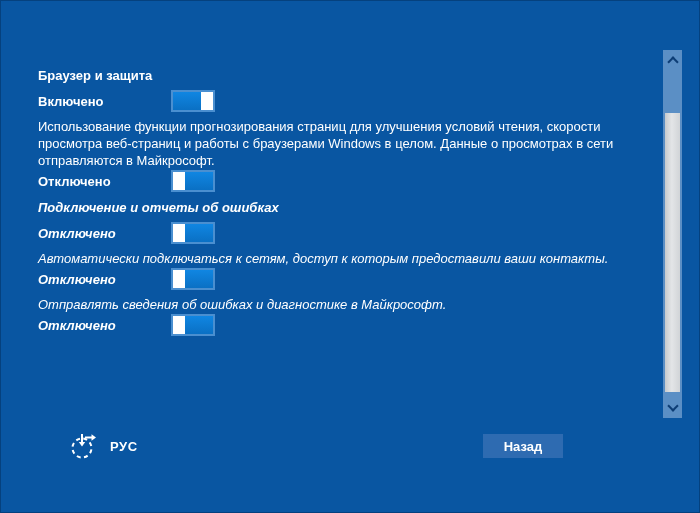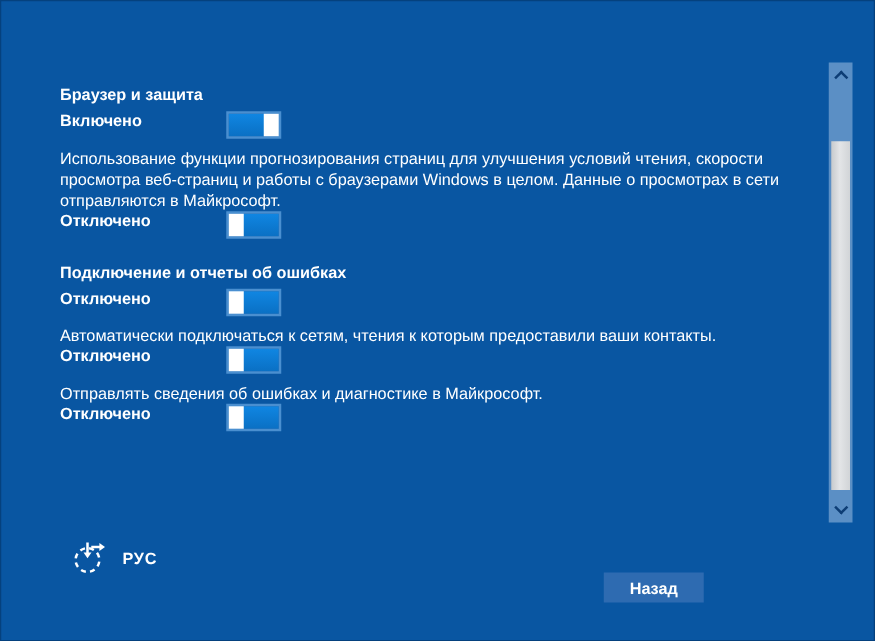--- a/index.html
+++ b/index.html
@@ -2,46 +2,46 @@
 <html><head>
 <meta charset="utf-8">
 <style>
   html,body{margin:0;padding:0;background:#333;}
   .screen{
     position:relative;width:700px;height:513px;overflow:hidden;
     background:#0956a2;color:#fff;
     font-family:"Liberation Sans","DejaVu Sans",sans-serif;
     box-shadow:inset 0 0 0 1px rgba(0,25,60,0.35);
   }
-  .content{position:absolute;left:48px;top:67px;width:606px;}
+  .content{position:absolute;left:38px;top:67px;width:606px;}
   .section-heading{font-size:13px;font-weight:bold;line-height:17px;margin:0 0 5px 0;}
-  .section-2{margin-top:16px;}
+  .section-2{margin-top:6px;font-style:italic;}
   .desc{font-size:13px;line-height:17px;margin:0;white-space:pre-line;}
   .setting{margin-bottom:5px;}
-  .toggle-row{display:flex;align-items:flex-start;height:24px;gap:48px;}
+  .toggle-row{display:flex;align-items:center;height:24px;gap:48px;}
   .state-label{font-size:13px;font-weight:bold;width:85px;flex:0 0 85px;}
   .toggle{position:relative;width:40px;height:18px;border:2px solid #4a8fd0;
     background:linear-gradient(180deg,#1086e2,#0a70c4);cursor:pointer;flex:0 0 auto;}
   .toggle .knob{position:absolute;top:0;width:12px;height:18px;background:#ffffff;}
   .toggle.on .knob{right:0;}
   .toggle.off .knob{left:0;}
 
   .scrollbar{position:absolute;right:18px;top:50px;width:19px;height:368px;background:#5b8fc5;}
   .scroll-thumb{position:absolute;left:2px;right:2px;top:63px;height:279px;
     background:linear-gradient(90deg,#c7cacd,#e3e5e7 45%,#d1d4d7);}
   .chev{position:absolute;left:6px;width:6px;height:6px;border:0 solid #0d3d75;}
   .chev-up{top:8px;border-left-width:2px;border-top-width:2px;transform:rotate(45deg);}
   .chev-down{bottom:8px;border-right-width:2px;border-bottom-width:2px;transform:rotate(45deg);}
 
-  .footer{position:absolute;left:4px;right:0;bottom:53px;height:26px;}
+  .footer{position:absolute;left:16px;right:0;bottom:53px;height:26px;}
   .eoa-icon{position:absolute;left:52px;top:-3px;width:30px;height:30px;}
   .lang{position:absolute;left:94px;top:5px;font-size:13px;font-weight:bold;letter-spacing:0.6px;}
   .btn{position:absolute;top:0;height:24px;border:none;color:#fff;cursor:pointer;
     font-family:inherit;font-size:13px;font-weight:bold;
-    display:flex;align-items:center;justify-content:center;padding:0;margin-top:24px;}
+    display:flex;align-items:center;justify-content:center;padding:0;}
   .btn-back{right:137px;width:80px;background:#2e6bb1;}
   .btn-next{right:45px;width:82px;background:#0e7cd6;}
 </style>
 </head>
 <body>
 
 <div class="screen">
 
   <div class="content">
 
@@ -76,21 +76,21 @@
       <div class="setting">
         <div class="toggle-row">
           <span class="state-label">Отключено</span>
           <div class="toggle off">
             <span class="knob"></span>
           </div>
         </div>
       </div>
 
       <div class="setting">
-        <p class="desc">Автоматически подключаться к сетям, чтения к которым предоставили ваши контакты.</p>
+        <p class="desc">Автоматически подключаться к сетям, доступ к которым предоставили ваши контакты.</p>
         <div class="toggle-row">
           <span class="state-label">Отключено</span>
           <div class="toggle off">
             <span class="knob"></span>
           </div>
         </div>
       </div>
 
       <div class="setting">
         <p class="desc">Отправлять сведения об ошибках и диагностике в Майкрософт.</p>

